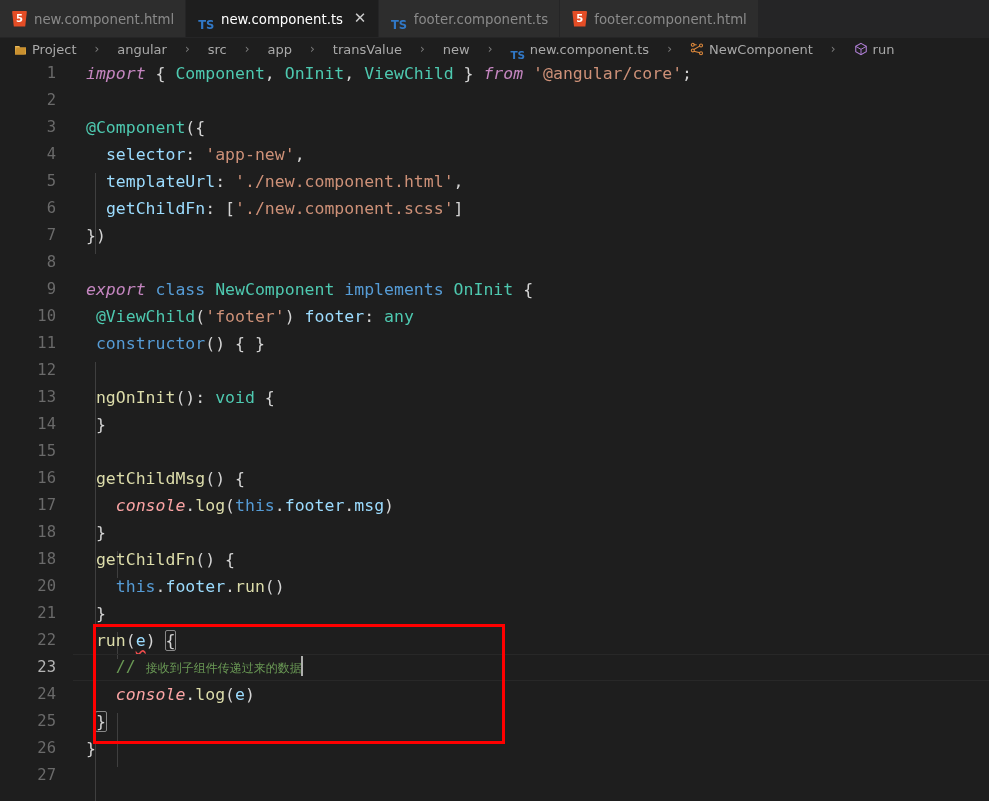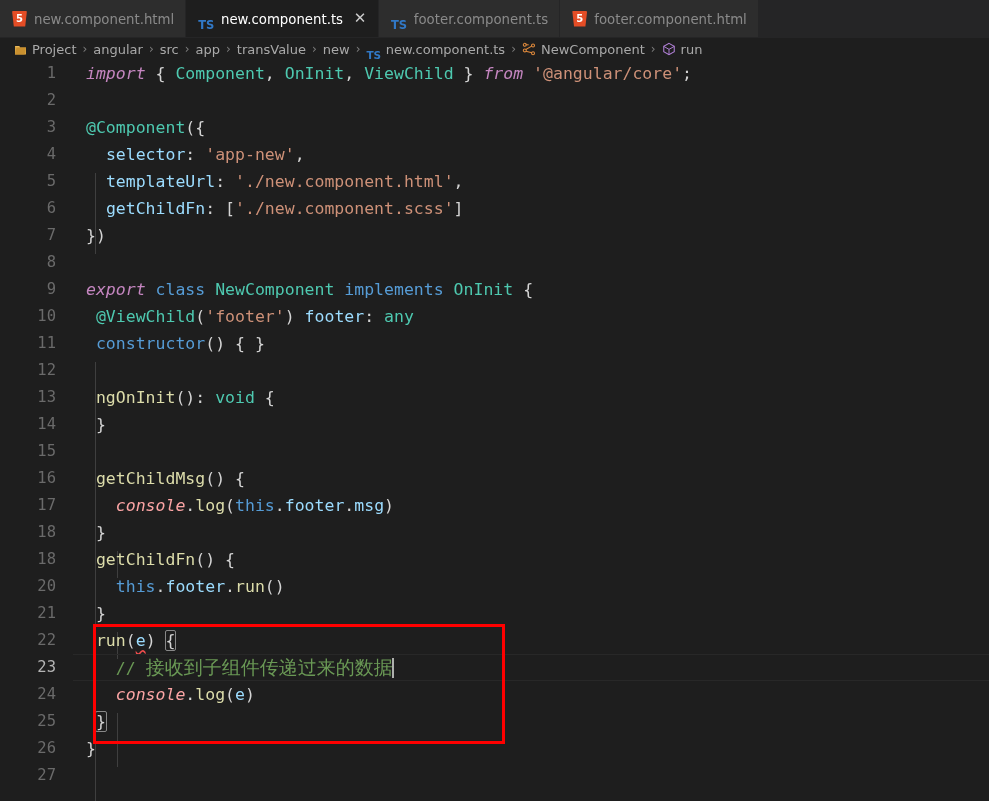--- a/index.html
+++ b/index.html
@@ -86,21 +86,21 @@
   
   .breadcrumb {
     display: flex;
     align-items: center;
     height: 22px;
     background: #1e1e1e;
     padding-left: 12px;
     font-size: 13px;
     color: #a9a9a9;
     white-space: nowrap;
-    gap: 0px;
+    gap: 12px;
   }
   .crumb {
     padding: 0 2px;
     cursor: pointer;
     display: flex;
     align-items: center;
     gap: 5px;
   }
   .sep {
     color: #7d7d7d;
@@ -196,21 +196,21 @@
   }
   
   .caret {
     display: inline-block;
     width: 2px;
     height: 20px;
     background: #aeafad;
     vertical-align: -4px;
     margin-left: -1px;
   }
-  .cjk { font-family: "DejaVu Sans", sans-serif; font-size: 19px; }
+  .cjk { font-family: "DejaVu Sans", sans-serif; font-size: 12px; }
 
   
   .redbox {
     position: absolute;
     border: 3px solid #ff0000;
     box-sizing: border-box;
     pointer-events: none;
     z-index: 5;
   }
 </style>

